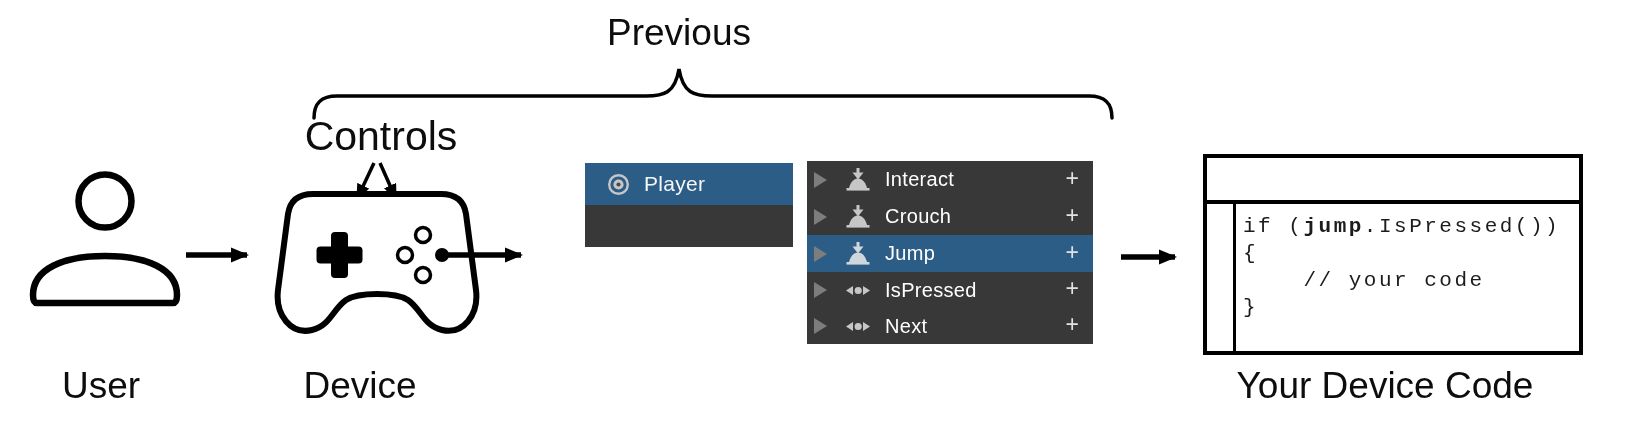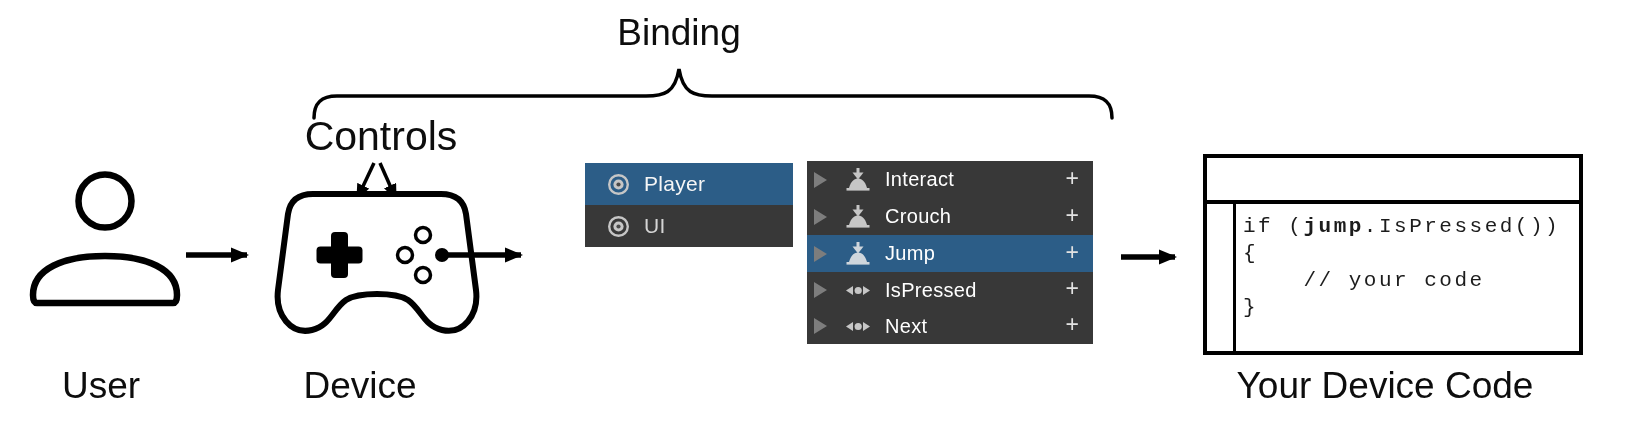--- a/index.html
+++ b/index.html
@@ -96,43 +96,35 @@
         <circle cx="423" cy="275" r="7.5" fill="#fff" stroke="#000" stroke-width="3.5"></circle>
         <circle cx="442" cy="255" r="7" fill="#000"></circle>
       </g>
     </g>
 
     <line x1="448" y1="255" x2="521" y2="255" stroke="#000" stroke-width="5.5" marker-end="url(#ah)"></line>
 
     <line x1="1121" y1="257" x2="1175" y2="257" stroke="#000" stroke-width="5.5" marker-end="url(#ah)"></line>
   </svg>
 
-  <div class="lbl big binding">Binding</div>
+  <div class="lbl big binding">Previous</div>
   <div class="lbl mid controls">Controls</div>
   <div class="lbl big cap-user">User</div>
   <div class="lbl big cap-device">Device</div>
   <div class="lbl big cap-code">Your Device Code</div>
 
   <div class="map-panel">
     <div class="map-row selected">
       <svg width="23" height="23" viewBox="0 0 23 23">
         <circle cx="11.5" cy="11.5" r="9.3" fill="none" stroke="#c6c6c6" stroke-width="2.4"></circle>
         <circle cx="11.5" cy="11.5" r="5.1" fill="#c6c6c6"></circle>
         <circle cx="11.5" cy="11.5" r="2.1" fill="#4a4a4a"></circle>
       </svg>
       <span class="rl">Player</span>
     </div>
-    <div class="map-row">
-      <svg width="23" height="23" viewBox="0 0 23 23">
-        <circle cx="11.5" cy="11.5" r="9.3" fill="none" stroke="#c6c6c6" stroke-width="2.4"></circle>
-        <circle cx="11.5" cy="11.5" r="5.1" fill="#c6c6c6"></circle>
-        <circle cx="11.5" cy="11.5" r="2.1" fill="#4a4a4a"></circle>
-      </svg>
-      <span class="rl">UI</span>
-    </div>
   </div>
 
   <div class="actions-panel">
 
     <div class="act-row">
       <span class="fold"></span>
       <span class="ic">
           <svg width="26" height="24" viewBox="0 0 26 24" fill="#c6c6c6">
         <rect x="11.5" y="0" width="3" height="5.5"></rect>
             <polygon points="7.5,4.5 18.5,4.5 13,11.5"></polygon>

